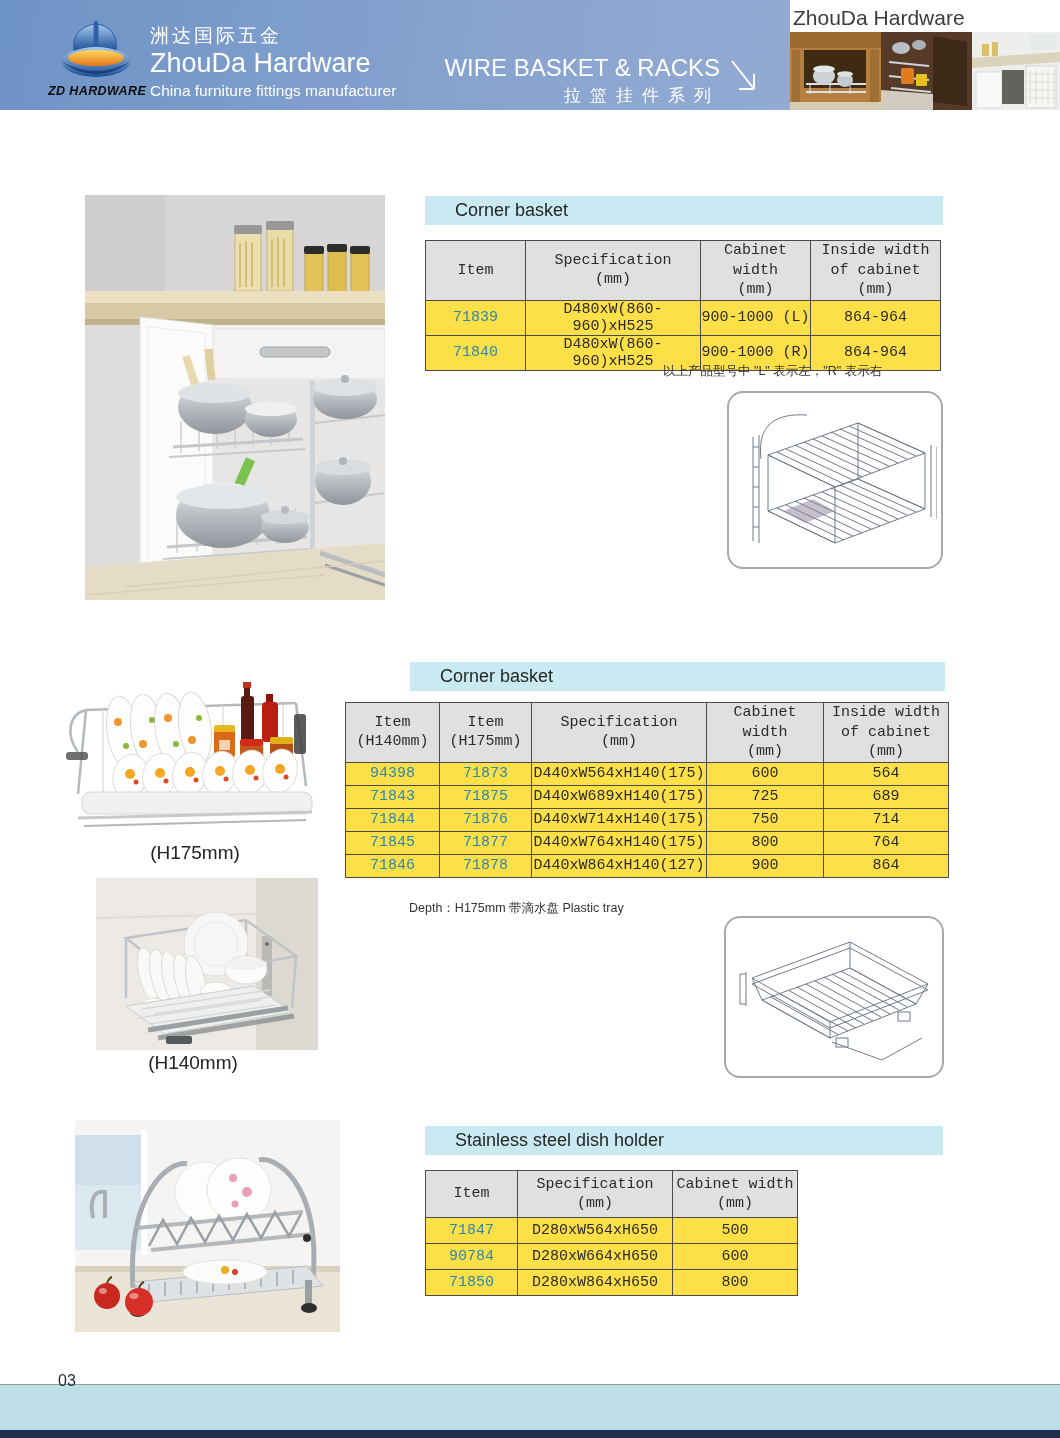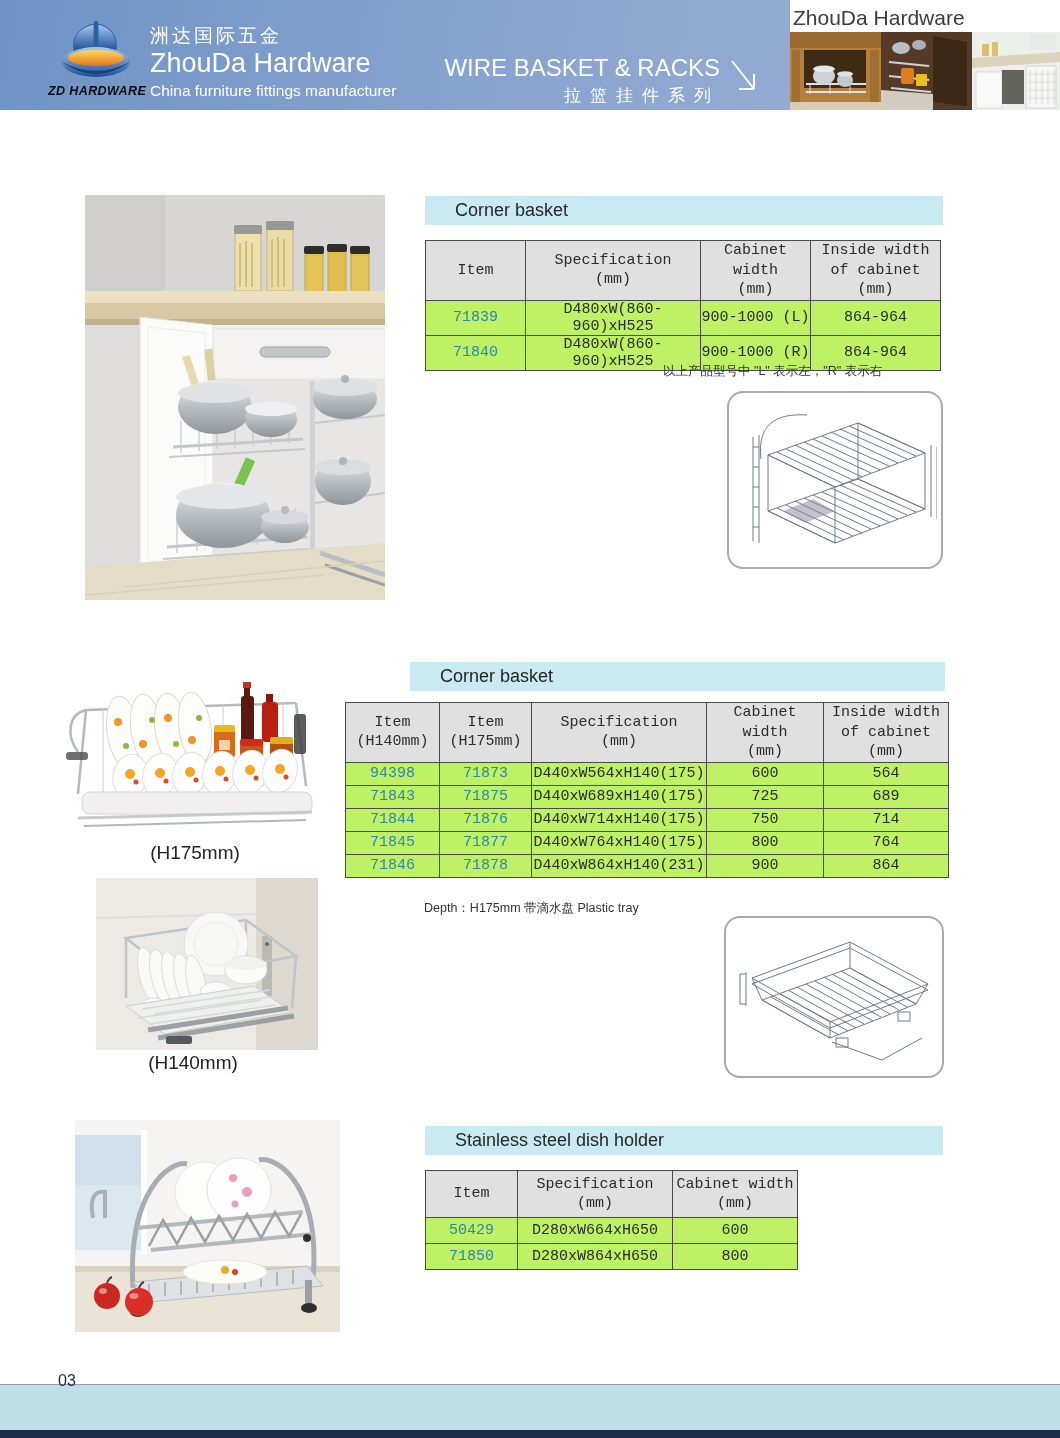--- a/index.html
+++ b/index.html
@@ -27,21 +27,21 @@
 
   
   .secbar{background:#c9eaf2;height:29px;line-height:29px;}
   .secbar span{font-size:18px;color:#262626;padding-left:30px;display:inline-block;}
 
   
   table.tbl{position:absolute;border-collapse:collapse;table-layout:fixed;font-family:Liberation Mono, monospace;}
   .tbl th,.tbl td{border:1px solid #4a4a4a;text-align:center;vertical-align:middle;
                   color:#2b2b2b;padding:0;overflow:hidden;}
   .tbl th{background:#e0e0e0;font-weight:normal;font-size:15px;white-space:pre-line;line-height:1.3;}
-  .tbl td{font-size:15px;background:#bef264;}
+  .tbl td{font-size:15px;background:#fde047;}
   #tbl1 th{height:46px;} #tbl1 td{height:24px;}
   #tbl2 th{height:51px;} #tbl2 td{height:22px;}
   #tbl3 th{height:46px;} #tbl3 td{height:25px;}
   td.item{color:#2e86ad;}
 
   .note{font-size:12.5px;color:#333;}
   .caption{font-size:19px;color:#222;text-align:center;}
   .drawbox{border:2px solid #a9a9a9;border-radius:16px;background:#fff;
            display:flex;align-items:center;justify-content:center;}
 
@@ -405,28 +405,28 @@
       <tr>
         <td class="item">71845</td>
         <td class="item">71877</td>
         <td>D440xW764xH140(175)</td>
         <td>800</td>
         <td>764</td>
       </tr>
       <tr>
         <td class="item">71846</td>
         <td class="item">71878</td>
-        <td>D440xW864xH140(231)</td>
+        <td>D440xW864xH140(127)</td>
         <td>900</td>
         <td>864</td>
       </tr>
     </tbody>
   </table>
 
-  <div class="abs note" style="left:424px;top:900px;">Depth：H175mm 带滴水盘 Plastic tray</div>
+  <div class="abs note" style="left:409px;top:900px;">Depth：H175mm 带滴水盘 Plastic tray</div>
 
   <div class="abs" style="left:96px;top:878px;">
     <svg width="222" height="172" viewBox="0 0 222 172">
       <rect width="222" height="172" fill="#edeae5"></rect>
       <rect x="160" y="0" width="62" height="172" fill="#ddd8d0"></rect>
       <line x1="0" y1="40" x2="160" y2="36" stroke="#e0dcd6" stroke-width="2"></line>
       <rect x="166" y="58" width="10" height="60" fill="#b9b9b5"></rect>
       <circle cx="171" cy="66" r="2" fill="#6e6e6a"></circle>
       <g stroke="#bfc4c8" stroke-width="2.5" fill="none">
         <polygon points="30,60 150,42 200,78 80,100"></polygon>
@@ -535,21 +535,26 @@
       <tr>
         <th>Item</th>
         <th>Specification
 (mm)</th>
         <th>Cabinet width
 (mm)</th>
       </tr>
     </thead>
     <tbody>
       <tr>
-        <td class="item">50429</td>
+        <td class="item">71847</td>
+        <td>D280xW564xH650</td>
+        <td>500</td>
+      </tr>
+      <tr>
+        <td class="item">90784</td>
         <td>D280xW664xH650</td>
         <td>600</td>
       </tr>
       <tr>
         <td class="item">71850</td>
         <td>D280xW864xH650</td>
         <td>800</td>
       </tr>
     </tbody>
   </table>

